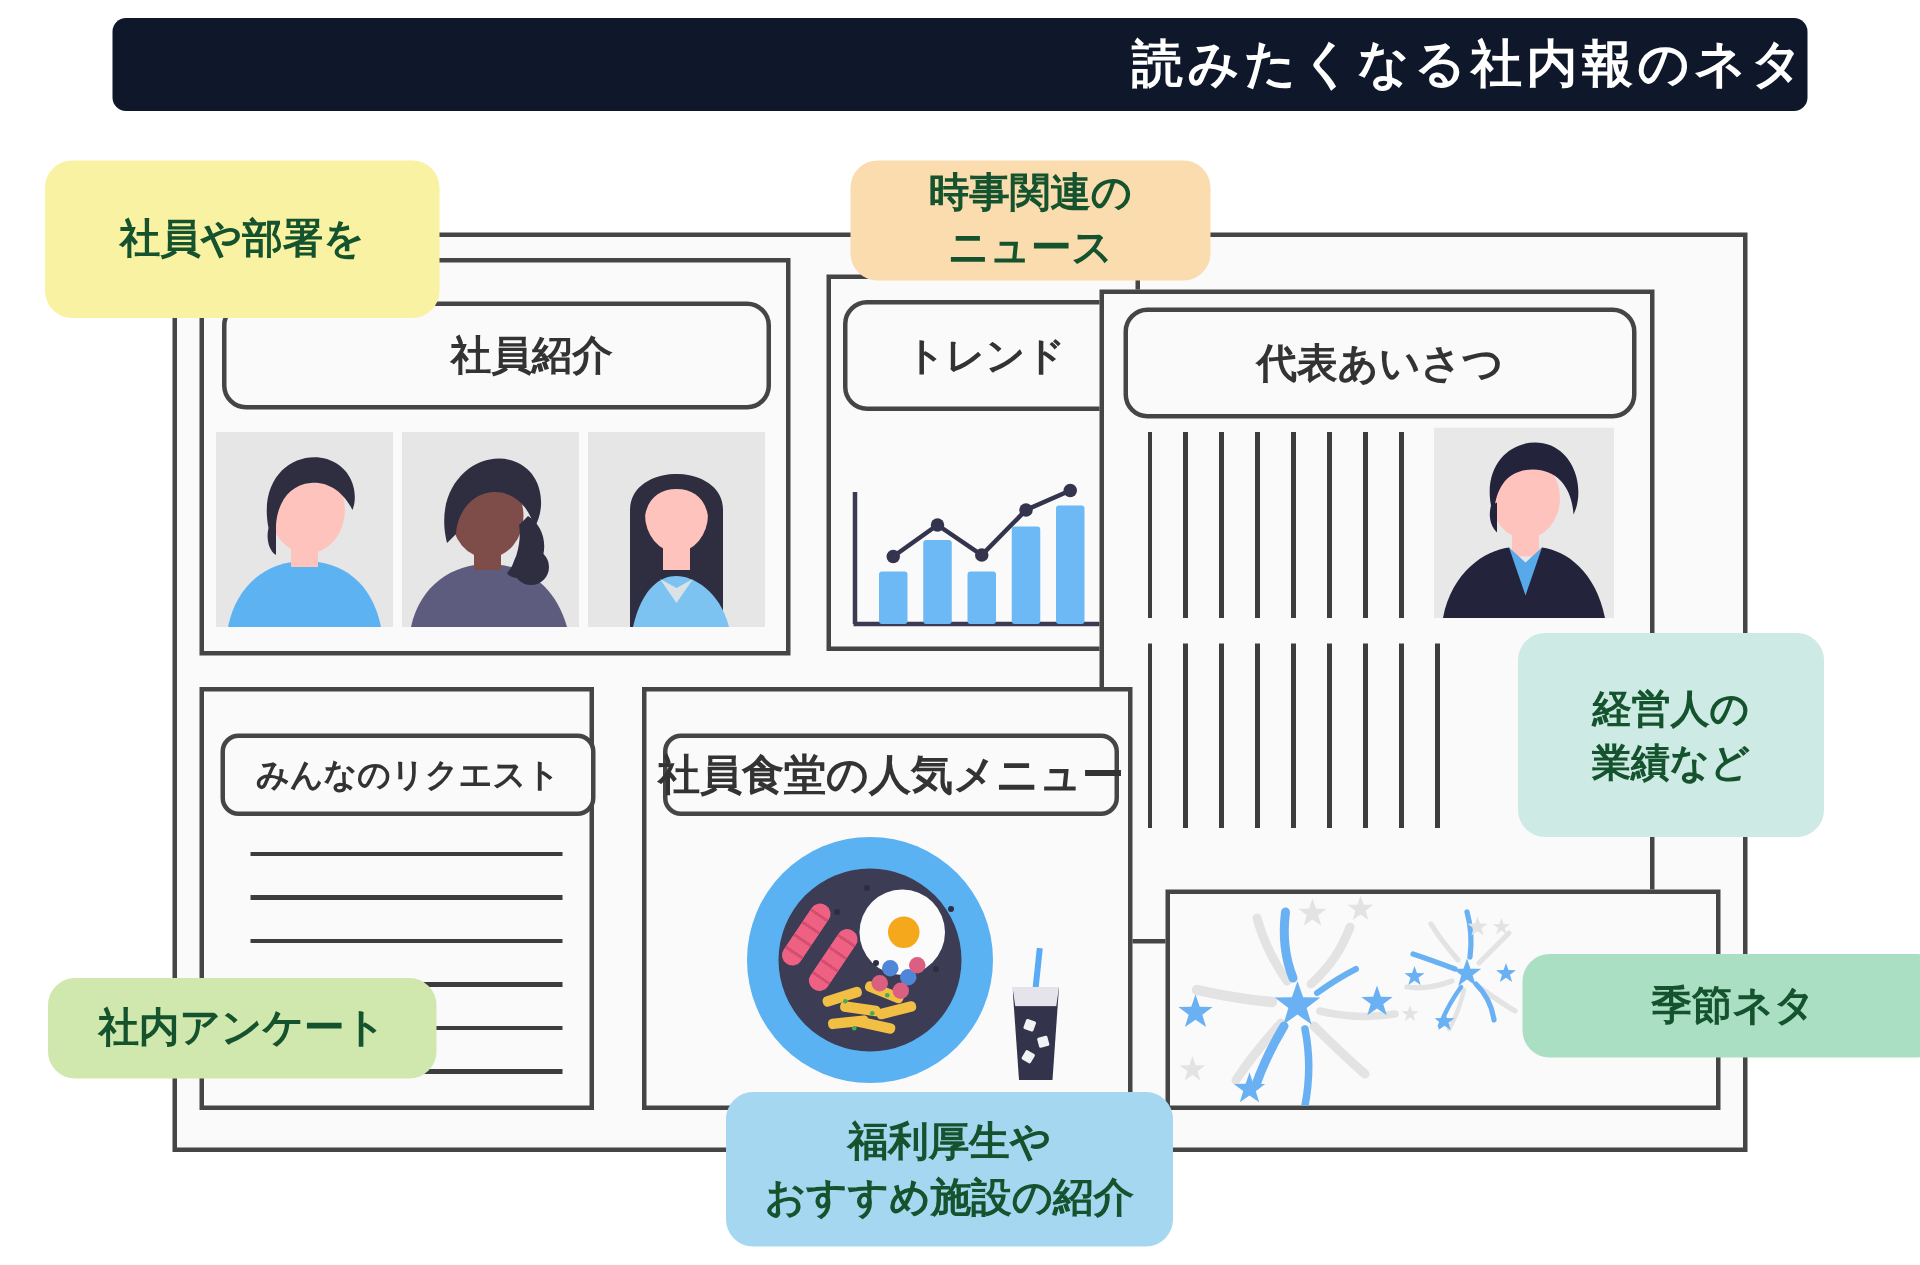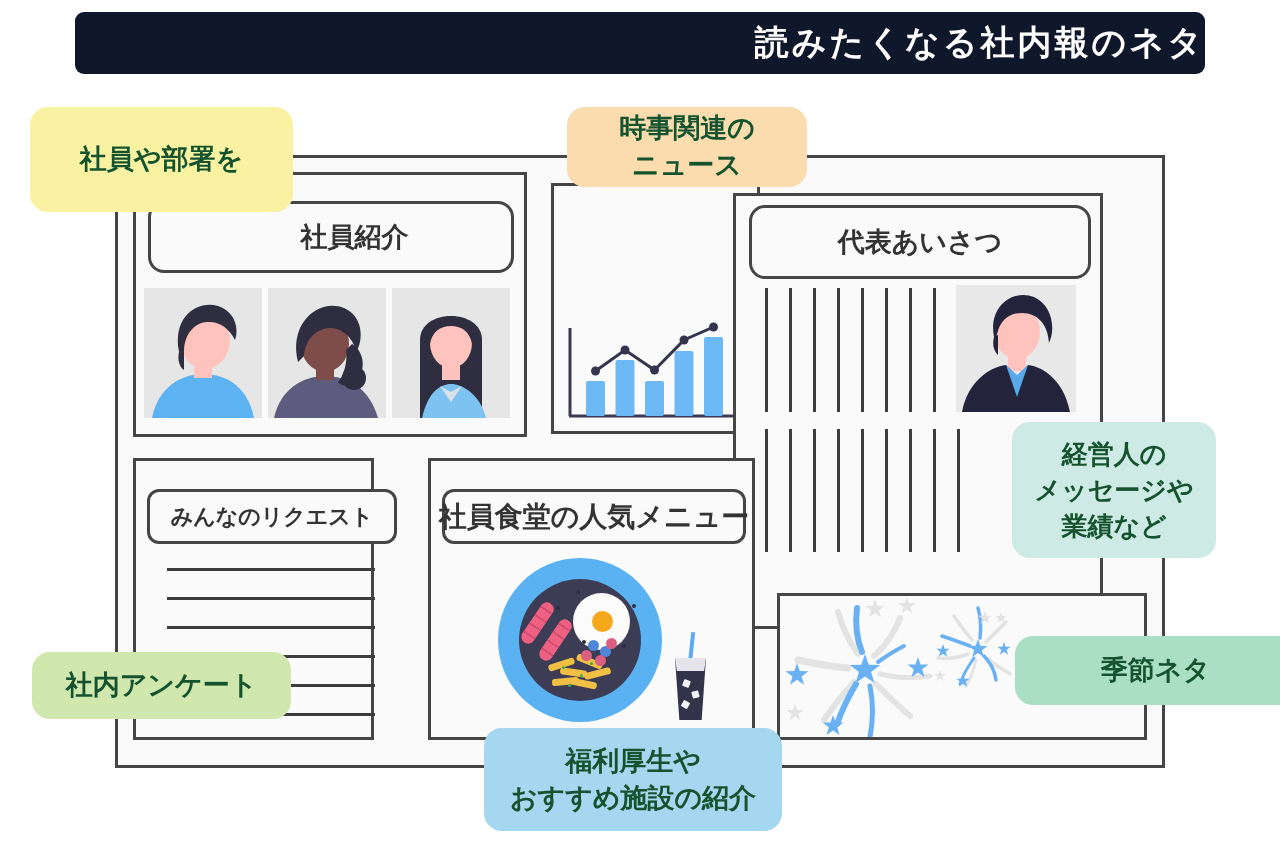--- a/index.html
+++ b/index.html
@@ -30,21 +30,21 @@
   }
   .label-pill{
     position:absolute;background:#fafafa;border:3px solid #454545;border-radius:16px;
     display:flex;align-items:center;justify-content:center;
     font-weight:800;color:#333;box-sizing:border-box;white-space:nowrap;
   }
   
   .sec-employees{left:133px;top:172px;width:394px;height:265px;}
   .sec-trend{left:551px;top:183px;width:209px;height:251px;}
   .sec-ceo{left:733px;top:193px;width:370px;height:436px;text-align:center;}
-  .sec-requests{left:133px;top:458px;width:241px;height:282px;}
+  .sec-requests{left:133px;top:458px;width:263px;height:282px;}
   .sec-menu{left:428px;top:458px;width:327px;height:282px;}
   .sec-fireworks{left:777px;top:593px;width:370px;height:147px;}
 
   .lbl-employees{left:12px;top:26px;width:366px;height:72px;font-size:27px;padding-left:47px;}
   .lbl-trend{left:8px;top:14px;width:190px;height:74px;font-size:26px;}
   .lbl-ceo{left:13px;top:9px;width:342px;height:74px;font-size:27px;}
   .lbl-requests{left:11px;top:28px;width:250px;height:55px;font-size:22px;border-radius:12px;}
   .lbl-menu{left:11px;top:28px;width:304px;height:55px;font-size:28px;border-radius:12px;}
 
   .avatar-row{position:absolute;left:8px;top:113px;display:flex;gap:6px;}
@@ -132,20 +132,21 @@
       <ellipse cx="59" cy="55" rx="21" ry="25" fill="#ffc3bd"></ellipse>
       <path d="M36,52 C36,30 82,30 82,52 L82,40 C76,30 42,30 36,40 Z" fill="#2f2e41"></path>
       <path d="M38,56 C34,40 46,28 59,28 C72,28 84,40 80,56 C78,44 70,38 59,38 C48,38 40,44 38,56 Z" fill="#2f2e41"></path>
       <path d="M30,130 C36,104 48,96 59,96 C70,96 88,106 94,130 Z" fill="#7cc3f2"></path>
       <path d="M48,98 L59,114 L70,98 L59,104 Z" fill="#e6e6e6" opacity="0.9"></path>
     </svg>
   </div>
 </div>
 
 <div class="section sec-trend">
+  <div class="label-pill lbl-trend">トレンド</div>
   <svg id="trend-svg" class="trend-chart" width="198" height="120" viewBox="0 0 198 120">
     <line x1="9" y1="22" x2="9" y2="110" stroke="#3a3a52" stroke-width="3"></line>
     <line x1="8" y1="110" x2="193" y2="110" stroke="#3a3a52" stroke-width="3"></line>
   <rect x="25" y="75" width="19" height="35" rx="2" fill="#6cb9f5"></rect>
       <rect x="54.5" y="54" width="19" height="56" rx="2" fill="#6cb9f5"></rect>
       <rect x="84" y="75" width="19" height="35" rx="2" fill="#6cb9f5"></rect>
       <rect x="113.5" y="45" width="19" height="65" rx="2" fill="#6cb9f5"></rect>
       <rect x="143" y="31" width="19" height="79" rx="2" fill="#6cb9f5"></rect>
       <polyline points="34.5,65 64,44 93.5,64 123,34 152.5,21" fill="none" stroke="#34344e" stroke-width="3"></polyline>
       <circle cx="34.5" cy="65" r="4.5" fill="#34344e"></circle>
@@ -268,21 +269,20 @@
 
 <div class="callout co-employee">
   <span>社員や部署を</span>
 </div>
 <div class="callout co-news">
   <span>時事関連の</span>
   <span>ニュース</span>
 </div>
 <div class="callout co-management">
   <span>経営人の</span>
-  <span>メッセージや</span>
   <span>業績など</span>
 </div>
 <div class="callout co-survey">
   <span>社内アンケート</span>
 </div>
 <div class="callout co-welfare">
   <span>福利厚生や</span>
   <span>おすすめ施設の紹介</span>
 </div>
 <div class="callout co-seasonal">

